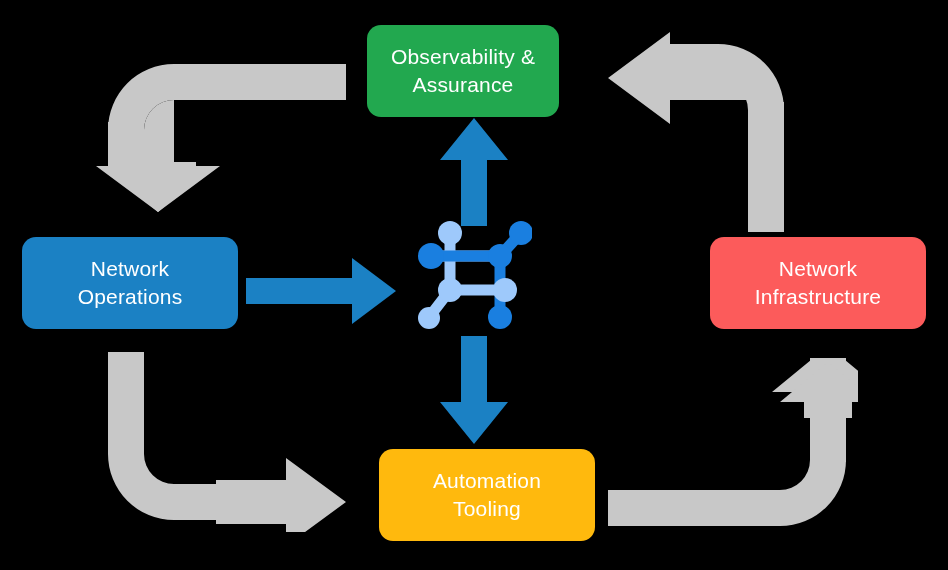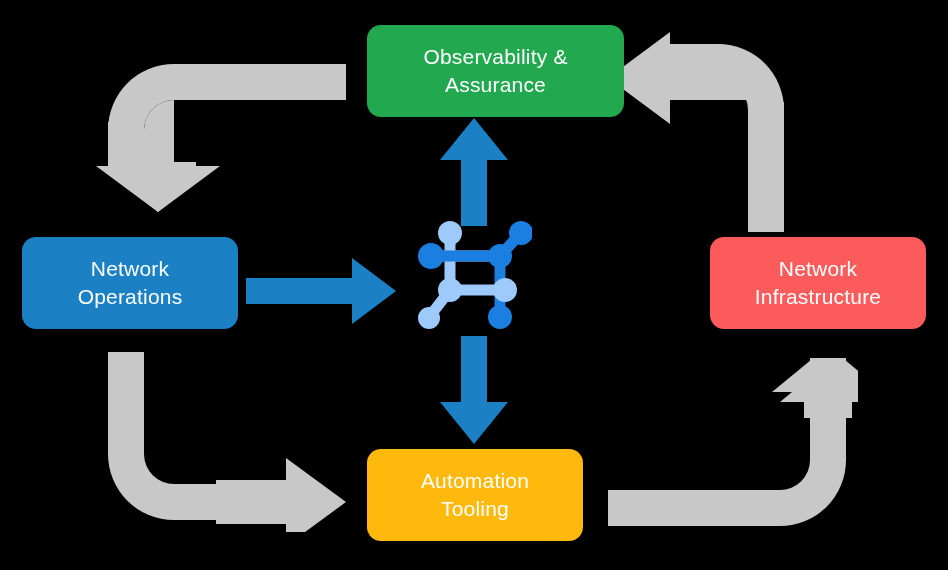--- a/index.html
+++ b/index.html
@@ -28,21 +28,21 @@
     color: #ffffff;
     font-size: 21px;
     line-height: 1.32;
     font-weight: 400;
     letter-spacing: 0.2px;
     box-sizing: border-box;
     padding: 4px 10px;
     white-space: pre-line;
   }
   #box-observability {
-    left: 367px;  top: 25px;  width: 257px; height: 92px;
+    left: 367px;  top: 25px;  width: 192px; height: 92px;
   }
   #box-operations {
     left: 22px;   top: 237px; width: 216px; height: 92px;
   }
   #box-infrastructure {
     left: 710px;  top: 237px; width: 216px; height: 92px;
   }
   #box-automation {
     left: 367px;  top: 449px; width: 216px; height: 92px;
   }
@@ -157,21 +157,21 @@
   <div class="node-box" id="box-operations" style="background:#1b81c4;">
     <span>Network
 Operations</span>
   </div>
 
   <div class="node-box" id="box-infrastructure" style="background:#fc5b5b;">
     <span>Network
 Infrastructure</span>
   </div>
 
-  <div class="node-box" id="box-automation" style="background:#ffb90d;">
+  <div class="node-box" id="box-automation" style="background:#ffb90d;margin-left:12px;">
     <span>Automation
 Tooling</span>
   </div>
 
   <div class="flow-arrow" id="arrow-up">
     <svg width="68" height="108" viewBox="0 0 68 108" aria-hidden="true">
       <path fill="#1b81c4" d="M 34 0 L 0 42 L 21 42 L 21 108 L 47 108 L 47 42 L 68 42 Z"></path>
     </svg>
   </div>
 

